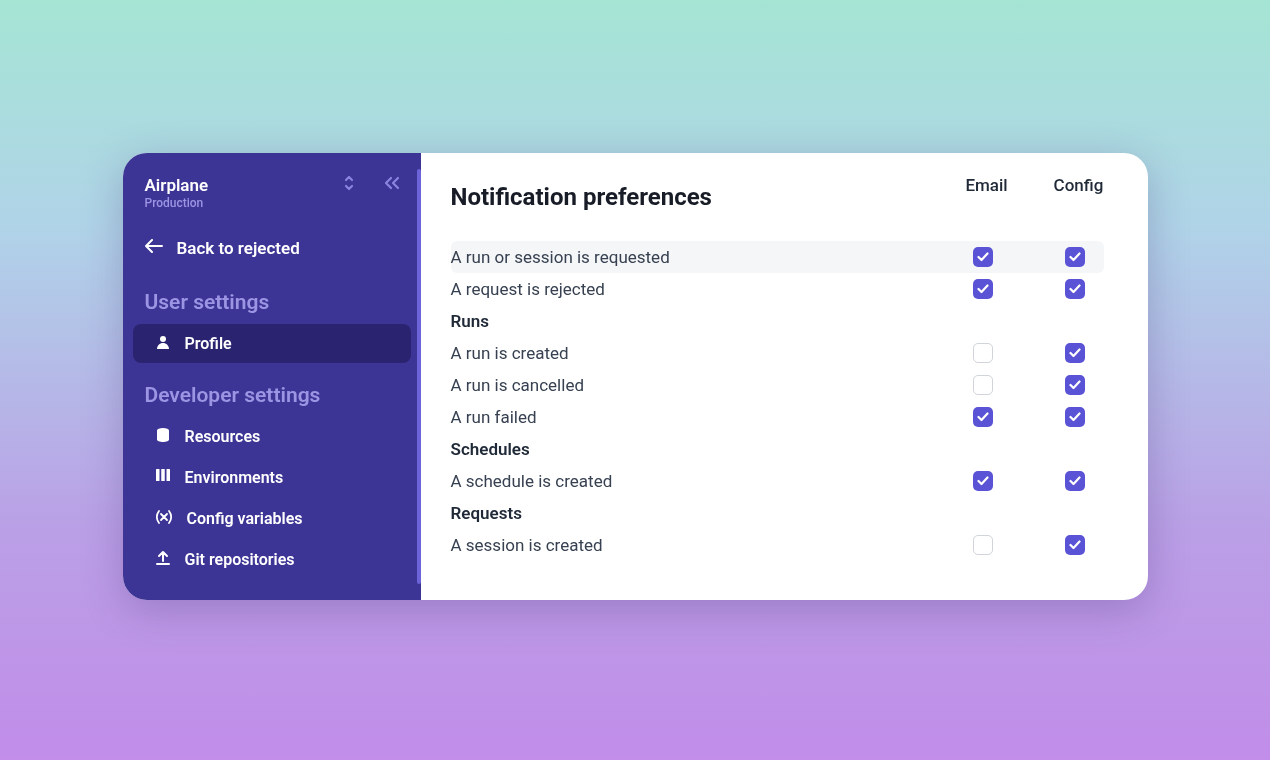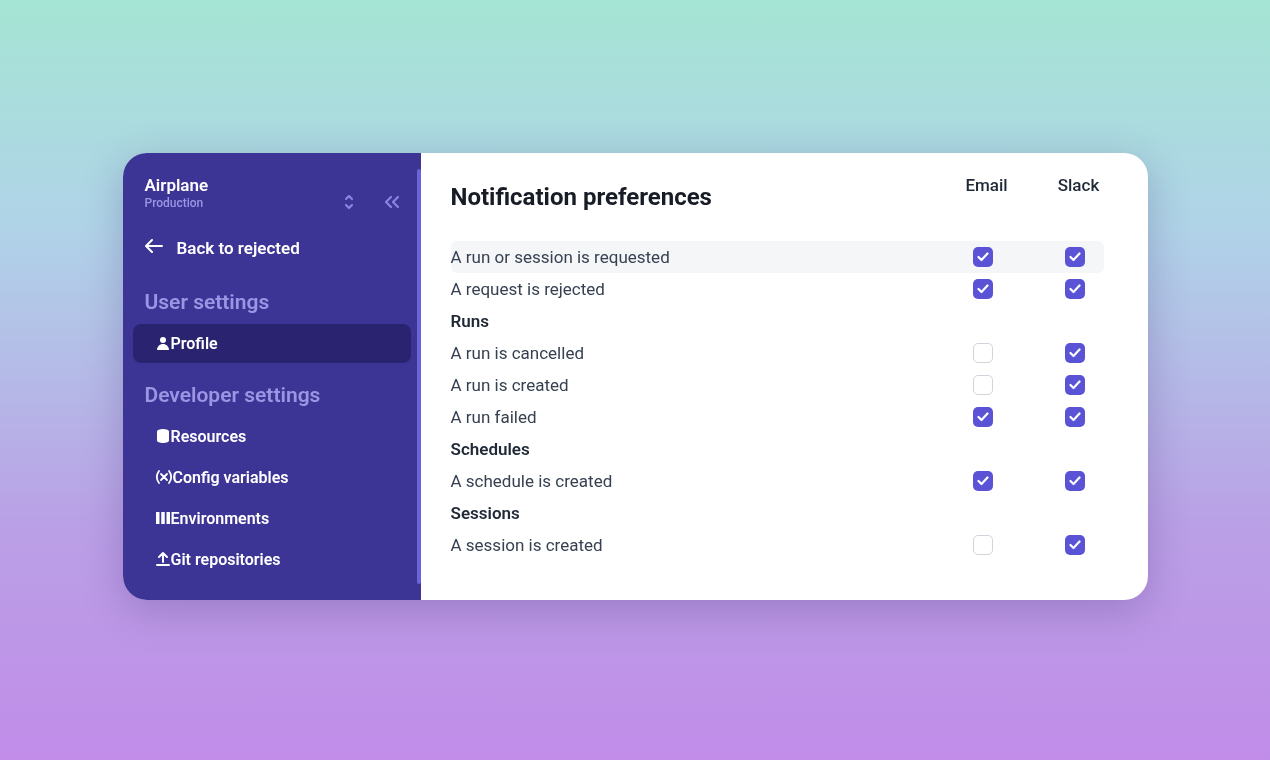--- a/index.html
+++ b/index.html
@@ -38,21 +38,21 @@
       right: 0;
       top: 16px;
       bottom: 16px;
       width: 4px;
       background: #6c63d9;
       border-radius: 2px;
     }
     .workspace-header {
       padding: 6px 20px 10px 22px;
       display: flex;
-      align-items: flex-end;
+      align-items: flex-start;
       justify-content: space-between;
     }
     .workspace-info { display: flex; flex-direction: column; }
     .workspace-name {
       font-size: 17px;
       font-weight: 600;
       color: #fff;
       line-height: 1.2;
     }
     .workspace-env {
@@ -81,21 +81,21 @@
       color: #fff;
     }
     .section-title {
       padding: 18px 22px 8px;
       font-size: 21px;
       font-weight: 600;
       color: #9b95e4;
     }
     .nav-item {
       display: flex;
-      align-items: center;
+      gap: 14px;
       padding: 10px 22px;
       margin: 2px 10px;
       border-radius: 8px;
       cursor: pointer;
       color: #fff;
       font-size: 16px;
       font-weight: 600;
     }
     .nav-item.active {
       background: #2a2470;
@@ -227,53 +227,53 @@
             <svg width="16" height="16" viewBox="0 0 16 16" fill="#fff">
               <ellipse cx="8" cy="3.5" rx="6" ry="2.5"></ellipse>
               <path d="M2 3.5v5c0 1.4 2.7 2.5 6 2.5s6-1.1 6-2.5v-5"></path>
               <path d="M2 8.5v4c0 1.4 2.7 2.5 6 2.5s6-1.1 6-2.5v-4"></path>
             </svg>
           </span>
           <span>Resources</span>
         </div>
         <div class="nav-item">
           <span>
-            <svg width="18" height="16" viewBox="0 0 18 16" fill="none">
-              <path d="M4 2C2.5 4 1.8 6 1.8 8s.7 4 2.2 6M14 2c1.5 2 2.2 4 2.2 6s-.7 4-2.2 6M6 5l6 6M12 5l-6 6" stroke="#fff" stroke-width="1.8" stroke-linecap="round"></path>
-            </svg>
-          </span>
-          <span>Config variables</span>
-        </div>
-        <div class="nav-item">
-          <span>
             <svg width="16" height="14" viewBox="0 0 16 14" fill="#fff">
               <rect x="1" y="1" width="3.5" height="12" rx="0.5"></rect>
               <rect x="6.25" y="1" width="3.5" height="12" rx="0.5"></rect>
               <rect x="11.5" y="1" width="3.5" height="12" rx="0.5"></rect>
             </svg>
           </span>
           <span>Environments</span>
+        </div>
+        <div class="nav-item">
+          <span>
+            <svg width="18" height="16" viewBox="0 0 18 16" fill="none">
+              <path d="M4 2C2.5 4 1.8 6 1.8 8s.7 4 2.2 6M14 2c1.5 2 2.2 4 2.2 6s-.7 4-2.2 6M6 5l6 6M12 5l-6 6" stroke="#fff" stroke-width="1.8" stroke-linecap="round"></path>
+            </svg>
+          </span>
+          <span>Config variables</span>
         </div>
         <div class="nav-item">
           <span>
             <svg width="16" height="16" viewBox="0 0 16 16" fill="none">
               <path d="M8 11V2M4 6l4-4 4 4M2 14h12" stroke="#fff" stroke-width="2" stroke-linecap="round" stroke-linejoin="round"></path>
             </svg>
           </span>
           <span>Git repositories</span>
         </div>
       </div>
   </aside>
 
   <main class="main">
     <div class="main-header">
       <h1 class="page-title">Notification preferences</h1>
       <div class="col-headers">
         <span class="col-header">Email</span>
-        <span class="col-header">Slack</span>
+        <span class="col-header">Config</span>
       </div>
     </div>
     <div id="pref-groups">
         <div class="pref-row highlight">
           <span class="pref-label">A run or session is requested</span>
           <div class="pref-checks">
             <div class="chk-wrap">
               <div class="chk checked">
                 <svg width="12" height="10" viewBox="0 0 12 10" fill="none">
                   <path d="M1.5 5L4.5 8L10.5 1.5" stroke="#fff" stroke-width="2.2" stroke-linecap="round" stroke-linejoin="round"></path>
@@ -303,50 +303,50 @@
               <div class="chk checked">
                 <svg width="12" height="10" viewBox="0 0 12 10" fill="none">
                   <path d="M1.5 5L4.5 8L10.5 1.5" stroke="#fff" stroke-width="2.2" stroke-linecap="round" stroke-linejoin="round"></path>
                 </svg>
               </div>
             </div>
           </div>
         </div>
         <div class="group-title">Runs</div>
         <div class="pref-row">
+          <span class="pref-label">A run is created</span>
+          <div class="pref-checks">
+            <div class="chk-wrap">
+              <div class="chk unchecked"></div>
+            </div>
+            <div class="chk-wrap">
+              <div class="chk checked">
+                <svg width="12" height="10" viewBox="0 0 12 10" fill="none">
+                  <path d="M1.5 5L4.5 8L10.5 1.5" stroke="#fff" stroke-width="2.2" stroke-linecap="round" stroke-linejoin="round"></path>
+                </svg>
+              </div>
+            </div>
+          </div>
+        </div>
+        <div class="pref-row">
           <span class="pref-label">A run is cancelled</span>
           <div class="pref-checks">
             <div class="chk-wrap">
               <div class="chk unchecked"></div>
             </div>
             <div class="chk-wrap">
               <div class="chk checked">
                 <svg width="12" height="10" viewBox="0 0 12 10" fill="none">
                   <path d="M1.5 5L4.5 8L10.5 1.5" stroke="#fff" stroke-width="2.2" stroke-linecap="round" stroke-linejoin="round"></path>
                 </svg>
               </div>
             </div>
           </div>
         </div>
         <div class="pref-row">
-          <span class="pref-label">A run is created</span>
-          <div class="pref-checks">
-            <div class="chk-wrap">
-              <div class="chk unchecked"></div>
-            </div>
-            <div class="chk-wrap">
-              <div class="chk checked">
-                <svg width="12" height="10" viewBox="0 0 12 10" fill="none">
-                  <path d="M1.5 5L4.5 8L10.5 1.5" stroke="#fff" stroke-width="2.2" stroke-linecap="round" stroke-linejoin="round"></path>
-                </svg>
-              </div>
-            </div>
-          </div>
-        </div>
-        <div class="pref-row">
           <span class="pref-label">A run failed</span>
           <div class="pref-checks">
             <div class="chk-wrap">
               <div class="chk checked">
                 <svg width="12" height="10" viewBox="0 0 12 10" fill="none">
                   <path d="M1.5 5L4.5 8L10.5 1.5" stroke="#fff" stroke-width="2.2" stroke-linecap="round" stroke-linejoin="round"></path>
                 </svg>
               </div>
             </div>
             <div class="chk-wrap">
@@ -371,21 +371,21 @@
             </div>
             <div class="chk-wrap">
               <div class="chk checked">
                 <svg width="12" height="10" viewBox="0 0 12 10" fill="none">
                   <path d="M1.5 5L4.5 8L10.5 1.5" stroke="#fff" stroke-width="2.2" stroke-linecap="round" stroke-linejoin="round"></path>
                 </svg>
               </div>
             </div>
           </div>
         </div>
-        <div class="group-title">Sessions</div>
+        <div class="group-title">Requests</div>
         <div class="pref-row">
           <span class="pref-label">A session is created</span>
           <div class="pref-checks">
             <div class="chk-wrap">
               <div class="chk unchecked"></div>
             </div>
             <div class="chk-wrap">
               <div class="chk checked">
                 <svg width="12" height="10" viewBox="0 0 12 10" fill="none">
                   <path d="M1.5 5L4.5 8L10.5 1.5" stroke="#fff" stroke-width="2.2" stroke-linecap="round" stroke-linejoin="round"></path>

